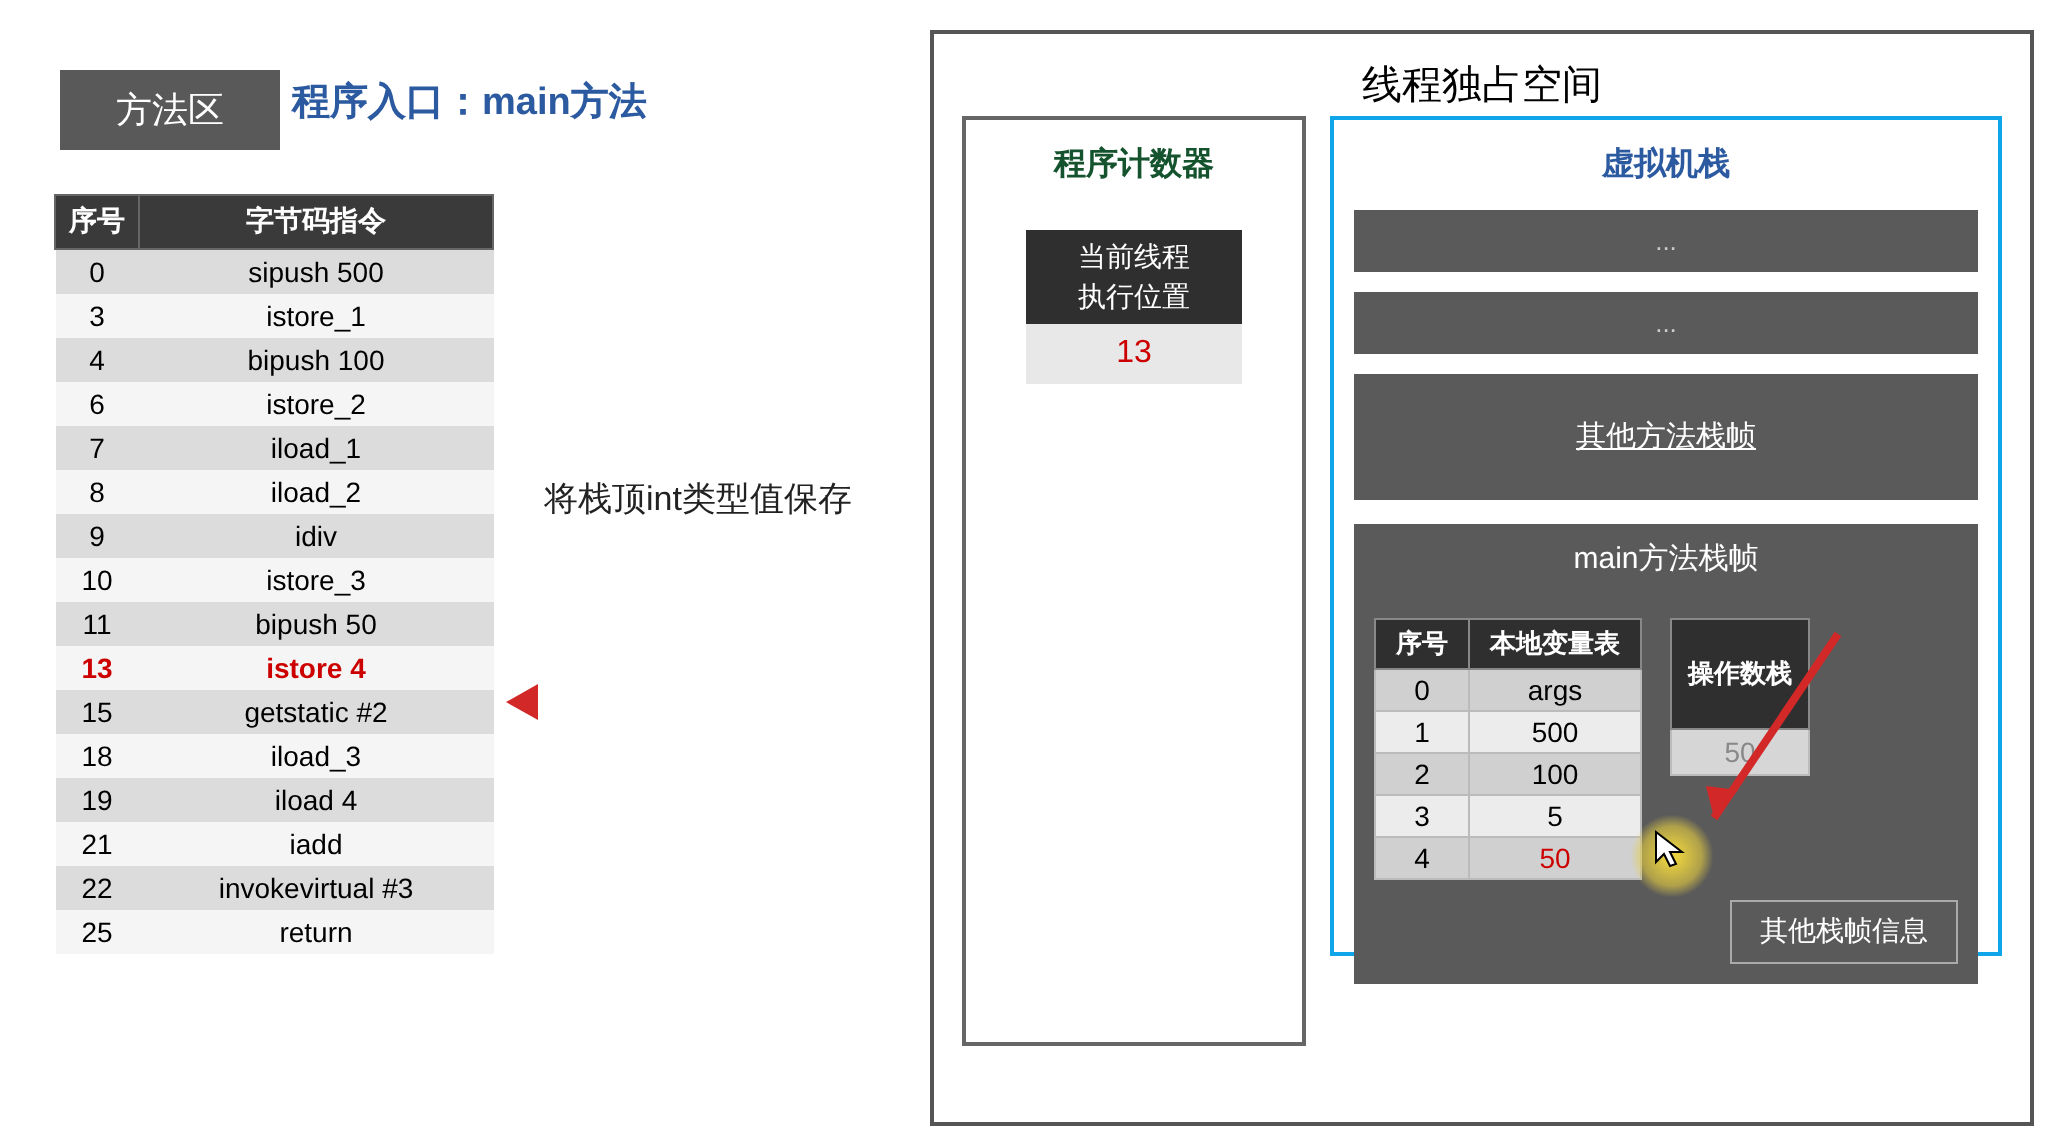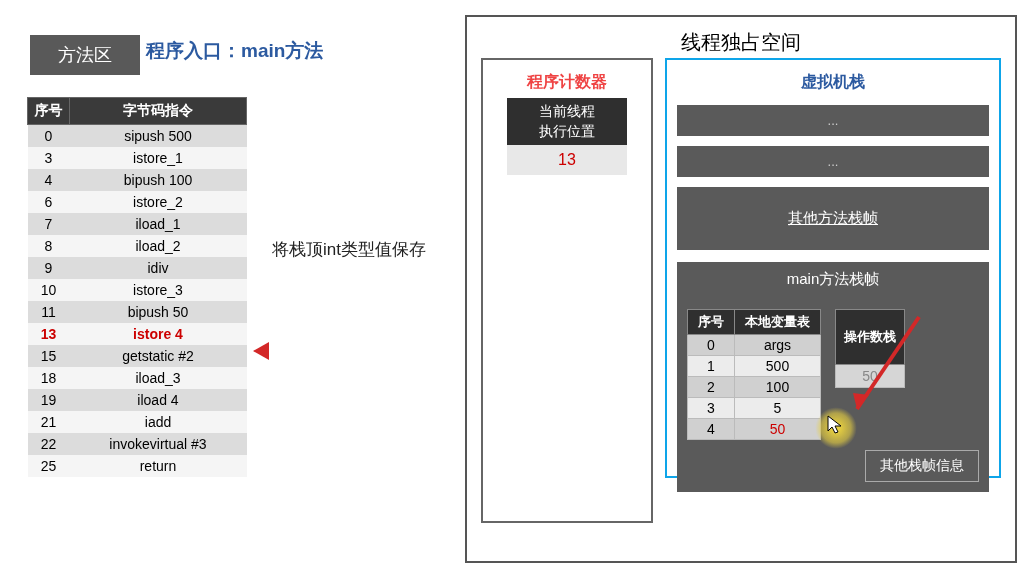--- a/index.html
+++ b/index.html
@@ -18,22 +18,22 @@
 
 .triangle { position: absolute; left: 253px; top: 342px; width: 0; height: 0; border-top: 9px solid transparent; border-bottom: 9px solid transparent; border-right: 16px solid #d32828; }
 
 .desc-text { position: absolute; left: 272px; top: 234px; font-size: 17px; line-height: 1.9; color: #222; }
 
 .thread-space { position: absolute; left: 465px; top: 15px; width: 552px; height: 548px; border: 2px solid #555; }
 .thread-title { text-align: center; font-size: 20px; padding: 12px 0 2px; }
 
 .boxes { display: flex; gap: 12px; padding: 0 14px; }
 .pc-box { width: 172px; height: 465px; border: 2px solid #666; padding-top: 12px; }
-.pc-title { text-align: center; color: #ef4444; font-weight: bold; font-size: 16px; margin-bottom: 5px; }
-.pc-inner { width: 120px; margin: 0 auto; }
+.pc-title { text-align: center; color: #14532d; font-weight: bold; font-size: 16px; margin-bottom: 22px; }
+.pc-inner { width: 108px; margin: 0 auto; }
 .pc-inner-top { background: #2f2f2f; color: #fff; font-size: 14px; text-align: center; padding: 4px 0; line-height: 1.4; }
 .pc-inner-bot { background: #e8e8e8; color: #c00; text-align: center; font-size: 16px; padding: 6px 0; }
 
 .stack-box { flex: 1; height: 420px; border: 2px solid #0ea5e9; padding: 12px 10px; }
 .stack-title { text-align: center; color: #2c5aa0; font-weight: bold; font-size: 16px; margin-bottom: 12px; }
 .stack-slot { background: #5a5a5a; color: #ccc; text-align: center; padding: 8px 0; margin-bottom: 10px; font-size: 13px; }
 .other-frame { background: #5a5a5a; color: #fff; text-align: center; padding: 22px 0; margin-bottom: 12px; font-size: 15px; text-decoration: underline; }
 
 .main-frame { background: #5a5a5a; padding: 8px 10px 10px; position: relative; }
 .main-frame-title { color: #fff; text-align: center; font-size: 15px; margin-bottom: 20px; }

